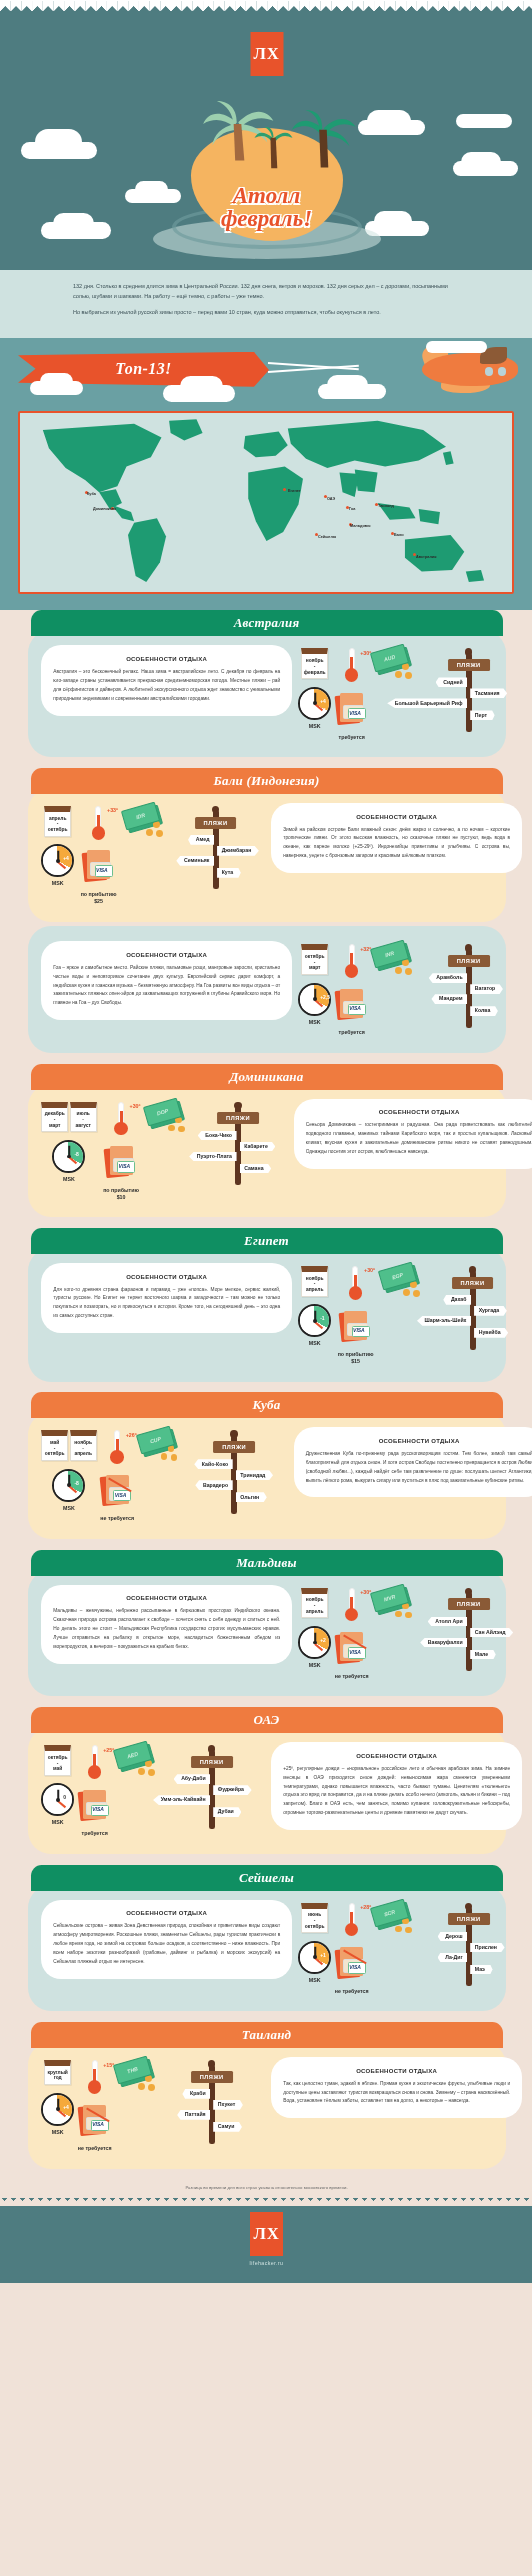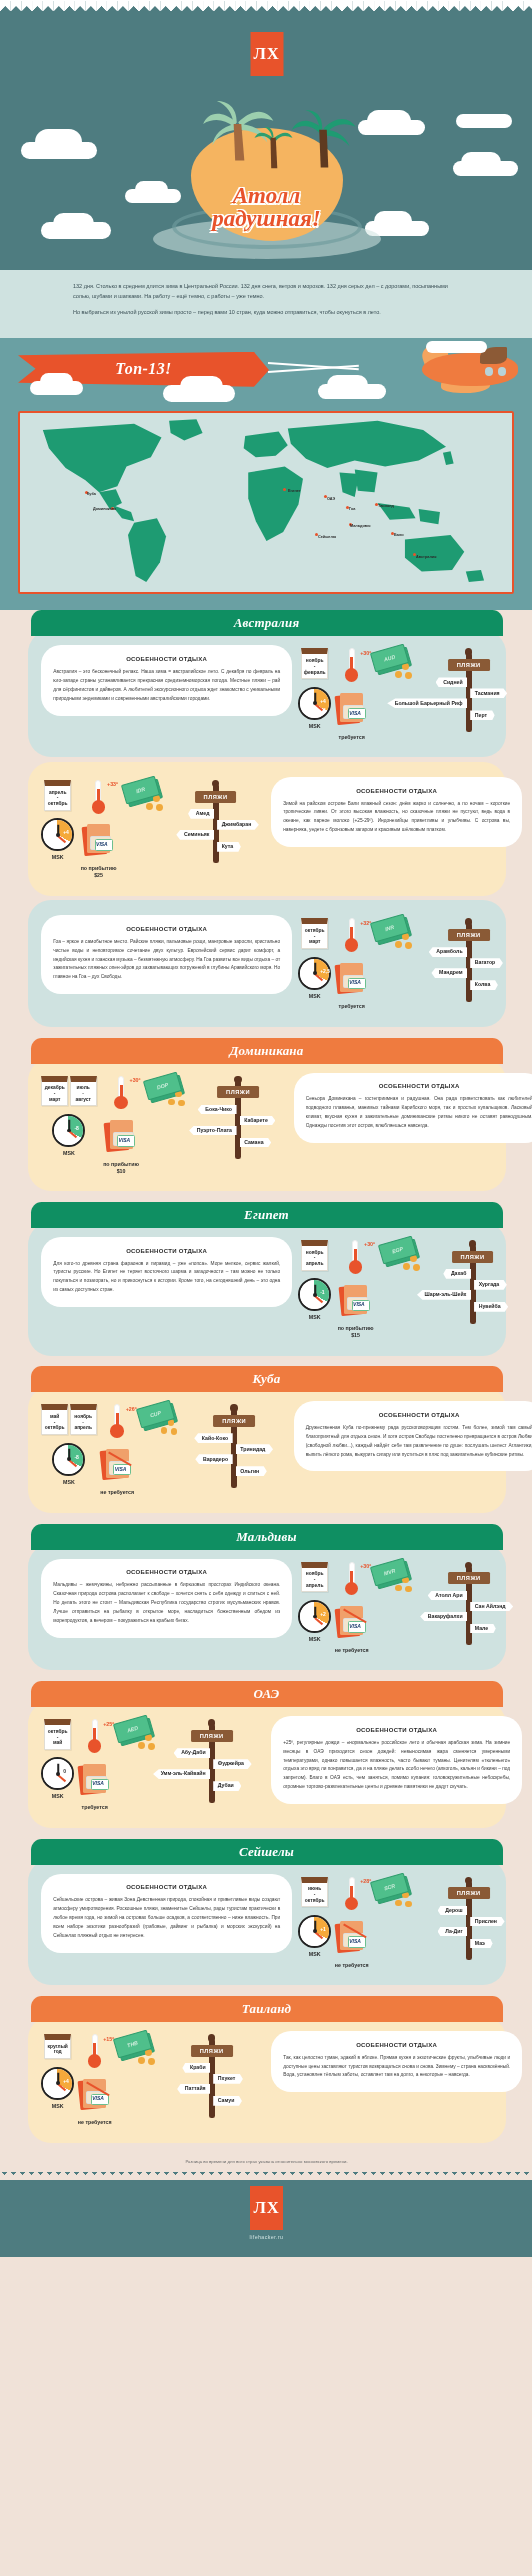--- a/index.html
+++ b/index.html
@@ -273,21 +273,21 @@
             <path d="M48 24 C66 6 82 10 90 22 C76 16 62 18 52 30 Z"></path>
             <path d="M48 26 C66 26 78 36 82 48 C73 37 61 34 50 34 Z"></path>
           </g>
           <path d="M42 26 L52 26 L54 76 L44 76 Z" fill="#5f3a20"></path>
         </svg>
       </div>
 
       <div class="island"></div>
       <div class="island-title">
         <div>Атолл</div>
-        <div>радушная!</div>
+        <div>февраль!</div>
       </div>
     </div>
   </div>
 
   <div class="intro">
     <p>132 дня. Столько в среднем длится зима в Центральной России. 132 дня снега, ветров и морозов. 132 дня серых дел – с дорогами, посыпанными солью, шубами и шапками. На работу – ещё темно, с работы – уже темно.</p>
     <p>Но выбраться из унылой русской зимы просто – перед вами 10 стран, куда можно отправиться, чтобы окунуться в лето.</p>
   </div>
 
   <div class="banner-sec">
@@ -437,20 +437,23 @@
               <div class="plank">ПЛЯЖИ</div>
               <div class="arrow left" style="top:29px;">Сидней</div>
               <div class="arrow right" style="top:40px;">Тасмания</div>
               <div class="arrow left" style="top:50px;">Большой Барьерный Риф</div>
               <div class="arrow right" style="top:62px;">Перт</div>
             </div>
           </div>
         </div>
       </div>
       <div class="card-sec theme-orange">
+        <div class="card-head">
+          <span>Бали (Индонезия)</span>
+        </div>
         <div class="card-body">
           <div class="icons">
             <div class="icol">
               <div class="cal-dual">
                 <div class="cal">
                   <div class="cal-page">
                     <div>апрель</div>
                     <div>-</div>
                     <div>октябрь</div>
                   </div>

